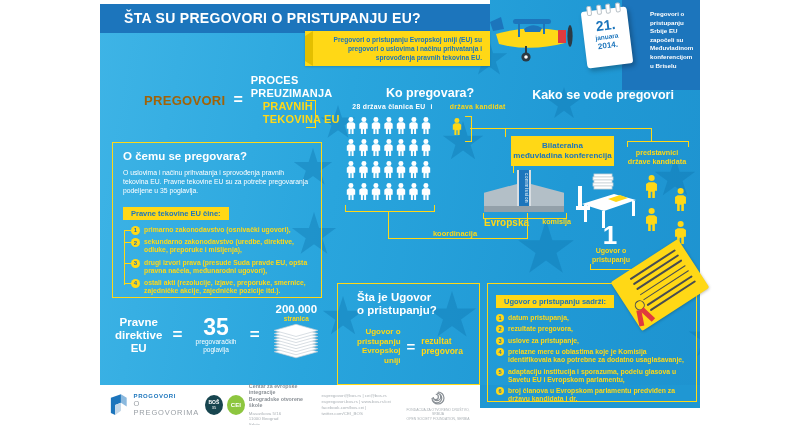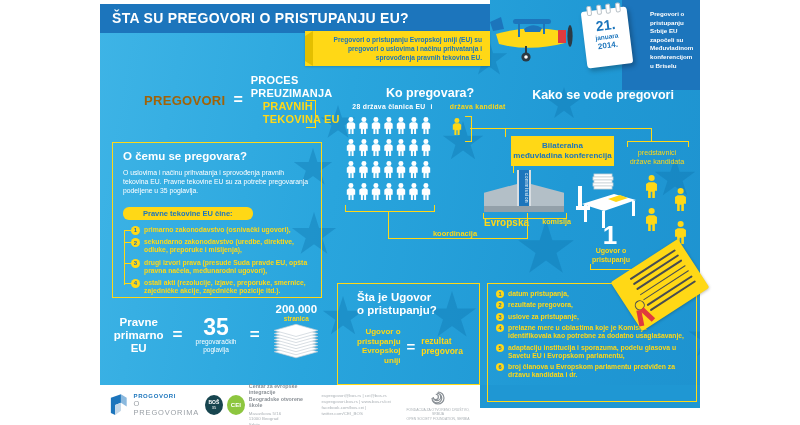--- a/index.html
+++ b/index.html
@@ -7,21 +7,21 @@
   .abs{position:absolute;}
   
   .bg-main{position:absolute;left:100px;top:0;width:600px;height:385px;overflow:hidden;z-index:1;
     background:linear-gradient(100deg,#3eb4e6 0%,#29a5dd 40%,#2099d5 75%,#1e93d0 100%);}
   .bg-ext{position:absolute;left:480px;top:385px;width:220px;height:23px;background:#1f97d3;z-index:1;}
   .white-strip{position:absolute;left:100px;top:0;width:390px;height:4px;background:#fff;z-index:3;}
   .star{position:absolute;background:#0d74ad;opacity:.38;
     clip-path:polygon(50% 0%,61% 35%,98% 35%,68% 57%,79% 91%,50% 70%,21% 91%,32% 57%,2% 35%,39% 35%);}
   
   .header-bar{position:absolute;left:100px;top:4px;width:390px;height:29px;background:#1C75BC;z-index:4;
-    color:#fff;font-weight:bold;font-size:14px;letter-spacing:.3px;line-height:29px;padding-left:12px;box-sizing:border-box;}
+    color:#fff;font-weight:bold;font-size:14px;letter-spacing:.3px;line-height:29px;padding-left:24px;box-sizing:border-box;}
   .ribbon{position:absolute;left:305px;top:31px;width:185px;height:35px;background:#FFD816;z-index:4;
     color:#1C75BC;font-weight:bold;font-size:6.6px;line-height:9px;text-align:right;
     padding:4px 8px 0 14px;box-sizing:border-box;box-shadow:0 1px 2px rgba(0,0,0,.15);}
   .ribbon::before{content:"";position:absolute;left:0;top:0;bottom:0;width:8px;background:#e3bf00;
     clip-path:polygon(0 14%,100% 0,100% 100%,0 86%);}
   .panel{position:absolute;left:622px;top:0;width:78px;height:90px;background:#1C75BC;z-index:4;}
   .panel-copy{position:absolute;left:650px;top:10px;width:47px;color:#fff;font-weight:bold;font-size:6.2px;line-height:8.6px;z-index:5;}
   .calendar{position:absolute;left:584px;top:9px;width:46px;height:57px;background:#fff;border-radius:3px;
     transform:rotate(-7deg);z-index:5;box-shadow:2px 3px 5px rgba(0,0,0,.28);text-align:center;}
   .cal-rings{position:absolute;top:-5px;left:6px;right:6px;display:flex;justify-content:space-between;}
@@ -43,21 +43,21 @@
   .def-row{position:absolute;left:112px;top:74px;display:flex;align-items:center;gap:8px;z-index:5;}
   .def-term{font-size:13px;font-weight:bold;color:#a16207;letter-spacing:.3px;margin-left:32px;}
   .def-eq{font-size:16px;font-weight:900;color:#fff;}
   .def-stack{font-size:11px;font-weight:bold;line-height:13px;letter-spacing:.2px;}
   
   .box{position:absolute;border:1.2px solid #FFD816;box-sizing:border-box;z-index:5;}
   .box-ocemu{left:112px;top:142px;width:210px;height:156px;padding:7px 10px;}
   .box-title{color:#fff;font-weight:bold;font-size:11.5px;line-height:13px;margin:0 0 5px 0;}
   .box-body{color:#fff;font-size:6.8px;line-height:9px;margin:0 0 7px 0;}
   .ylabel{display:inline-block;background:#FFD816;color:#1C75BC;font-weight:bold;font-size:7.5px;
-    line-height:9px;padding:2px 20px;margin-bottom:6px;border-radius:6px;}
+    line-height:9px;padding:2px 8px;margin-bottom:6px;}
   .ylist{list-style:none;margin:0;padding:0;position:relative;}
   .ylist li{position:relative;padding-left:13px;color:#FFD816;font-weight:bold;font-size:6.8px;line-height:8.2px;margin-bottom:4px;}
   .ylist .num{position:absolute;left:0;top:0;width:9px;height:9px;border-radius:50%;background:#FFD816;
     color:#1C75BC;font-weight:bold;font-size:6px;display:flex;align-items:center;justify-content:center;}
   .ylist.connected{margin-left:8px;}
   .ylist.connected::before{content:"";position:absolute;left:-7px;top:5px;bottom:10px;border-left:1.2px solid #FFD816;}
   .ylist.connected li::before{content:"";position:absolute;left:-7px;top:4px;width:7px;border-top:1.2px solid #FFD816;}
   
   .acq-row{position:absolute;left:112px;top:303px;width:214px;display:flex;align-items:center;gap:7px;z-index:5;}
   .acq-col{text-align:center;}
@@ -84,21 +84,21 @@
   .who-sub .conj{color:#fff;margin:0 5px;}
   .koord{position:absolute;left:420px;top:229px;width:70px;text-align:center;font-size:7.5px;font-weight:bold;color:#FFD816;z-index:5;}
   
   .how-title{position:absolute;left:513px;top:88px;width:180px;text-align:center;color:#fff;
     font-size:12.5px;font-weight:bold;line-height:15px;z-index:5;}
   .how-title .eu{color:#FFD816;}
   .conf-box{position:absolute;left:511px;top:136px;width:103px;height:30px;background:#FFD816;z-index:5;
     display:flex;flex-direction:column;justify-content:center;text-align:center;
     color:#1C75BC;font-weight:bold;font-size:8px;line-height:10px;}
   .pred-label{position:absolute;left:615px;top:149px;width:84px;text-align:center;color:#FFD816;
-    font-weight:normal;font-size:7.2px;line-height:8.6px;z-index:5;}
+    font-weight:bold;font-size:7.2px;line-height:8.6px;z-index:5;}
   .building{position:absolute;left:484px;top:170px;width:80px;height:42px;z-index:5;}
   .wing-l{position:absolute;left:0;top:14px;width:33px;height:22px;background:#b3bfc7;clip-path:polygon(0 40%,100% 0,100% 100%,0 100%);}
   .wing-r{position:absolute;left:47px;top:14px;width:33px;height:22px;background:#b3bfc7;clip-path:polygon(0 0,100% 40%,100% 100%,0 100%);}
   .tower{position:absolute;left:33px;top:0;width:14px;height:36px;background:#1C75BC;
     border-left:2px solid #d9dee2;border-right:2px solid #d9dee2;box-sizing:border-box;}
   .tower span{display:block;writing-mode:vertical-rl;font-size:4.6px;letter-spacing:.6px;color:#fff;
     width:100%;height:100%;text-align:center;}
   .bld-base{position:absolute;left:0;top:36px;width:80px;height:6px;background:#93a0a9;}
   .bld-label-l{position:absolute;left:484px;top:217px;width:40px;text-align:right;font-size:10px;font-weight:bold;color:#FFD816;z-index:5;}
   .bld-label-r{position:absolute;left:531px;top:217px;width:40px;text-align:right;font-size:7.2px;font-weight:bold;color:#FFD816;z-index:5;}
@@ -212,21 +212,21 @@
         <li><span class="num">1</span><span>primarno zakonodavstvo (osnivački ugovori),</span></li>
         <li><span class="num">2</span><span>sekundarno zakonodavstvo (uredbe, direktive, odluke, preporuke i mišljenja),</span></li>
         <li><span class="num">3</span><span>drugi izvori prava (presude Suda pravde EU, opšta pravna načela, međunarodni ugovori),</span></li>
         <li><span class="num">4</span><span>ostali akti (rezolucije, izjave, preporuke, smernice, zajedničke akcije, zajedničke pozicije itd.).</span></li>
       </ul>
   </div>
 
   <div class="acq-row">
     <div class="acq-col" style="width:54px">
       <div class="acq-name">Pravne</div>
-      <div class="acq-name">primarno</div>
+      <div class="acq-name">direktive</div>
       <div class="acq-name">EU</div>
     </div>
     <div class="acq-eq">=</div>
     <div class="acq-col" style="width:54px">
       <div class="acq-big">35</div>
       <div class="acq-cap">pregovaračkih</div>
       <div class="acq-cap">poglavlja</div>
     </div>
     <div class="acq-eq">=</div>
     <div class="acq-col" style="width:60px">
@@ -374,20 +374,21 @@
       </div>
       <div class="f-eq">=</div>
       <div class="f-right">
         <div>rezultat</div>
         <div>pregovora</div>
       </div>
     </div>
   </div>
 
   <div class="box box-sadrzi">
+    <div class="ylabel">Ugovor o pristupanju sadrži:</div>
     <ul class="ylist">
         <li><span class="num">1</span><span>datum pristupanja,</span></li>
         <li><span class="num">2</span><span>rezultate pregovora,</span></li>
         <li><span class="num">3</span><span>uslove za pristupanje,</span></li>
         <li><span class="num">4</span><span>prelazne mere u oblastima koje je Komisija identifikovala kao potrebne za dodatno usaglašavanje,</span></li>
         <li><span class="num">5</span><span>adaptaciju institucija i sporazuma, podelu glasova u Savetu EU i Evropskom parlamentu,</span></li>
         <li><span class="num">6</span><span>broj članova u Evropskom parlamentu predviđen za državu kandidata i dr.</span></li>
       </ul>
   </div>
 

